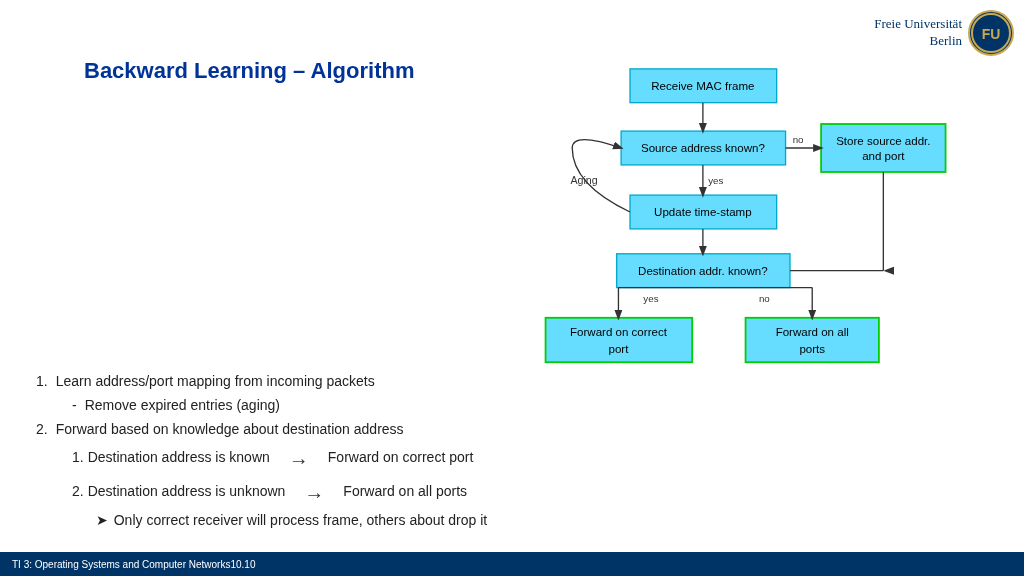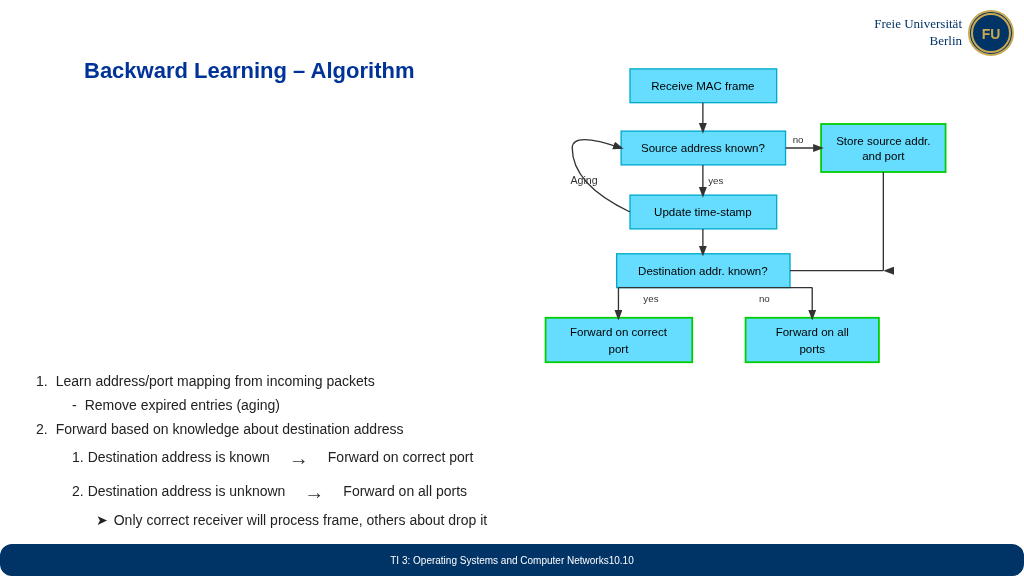--- a/index.html
+++ b/index.html
@@ -109,27 +109,26 @@
       align-items: baseline;
       gap: 6px;
     }
 
     
     .footer {
       position: absolute;
       bottom: 0;
       left: 0;
       right: 0;
-      height: 32px;
+      height: 24px;
       background: #003366;
       display: flex;
       align-items: center;
-      justify-content: center;
+      justify-content: flex-start;
       padding: 0 12px;
-      border-radius: 12px;
     }
     .footer-text {
       color: #fff;
       font-size: 10px;
     }
     .footer-page {
       color: #fff;
       font-size: 10px;
     }
   </style>

